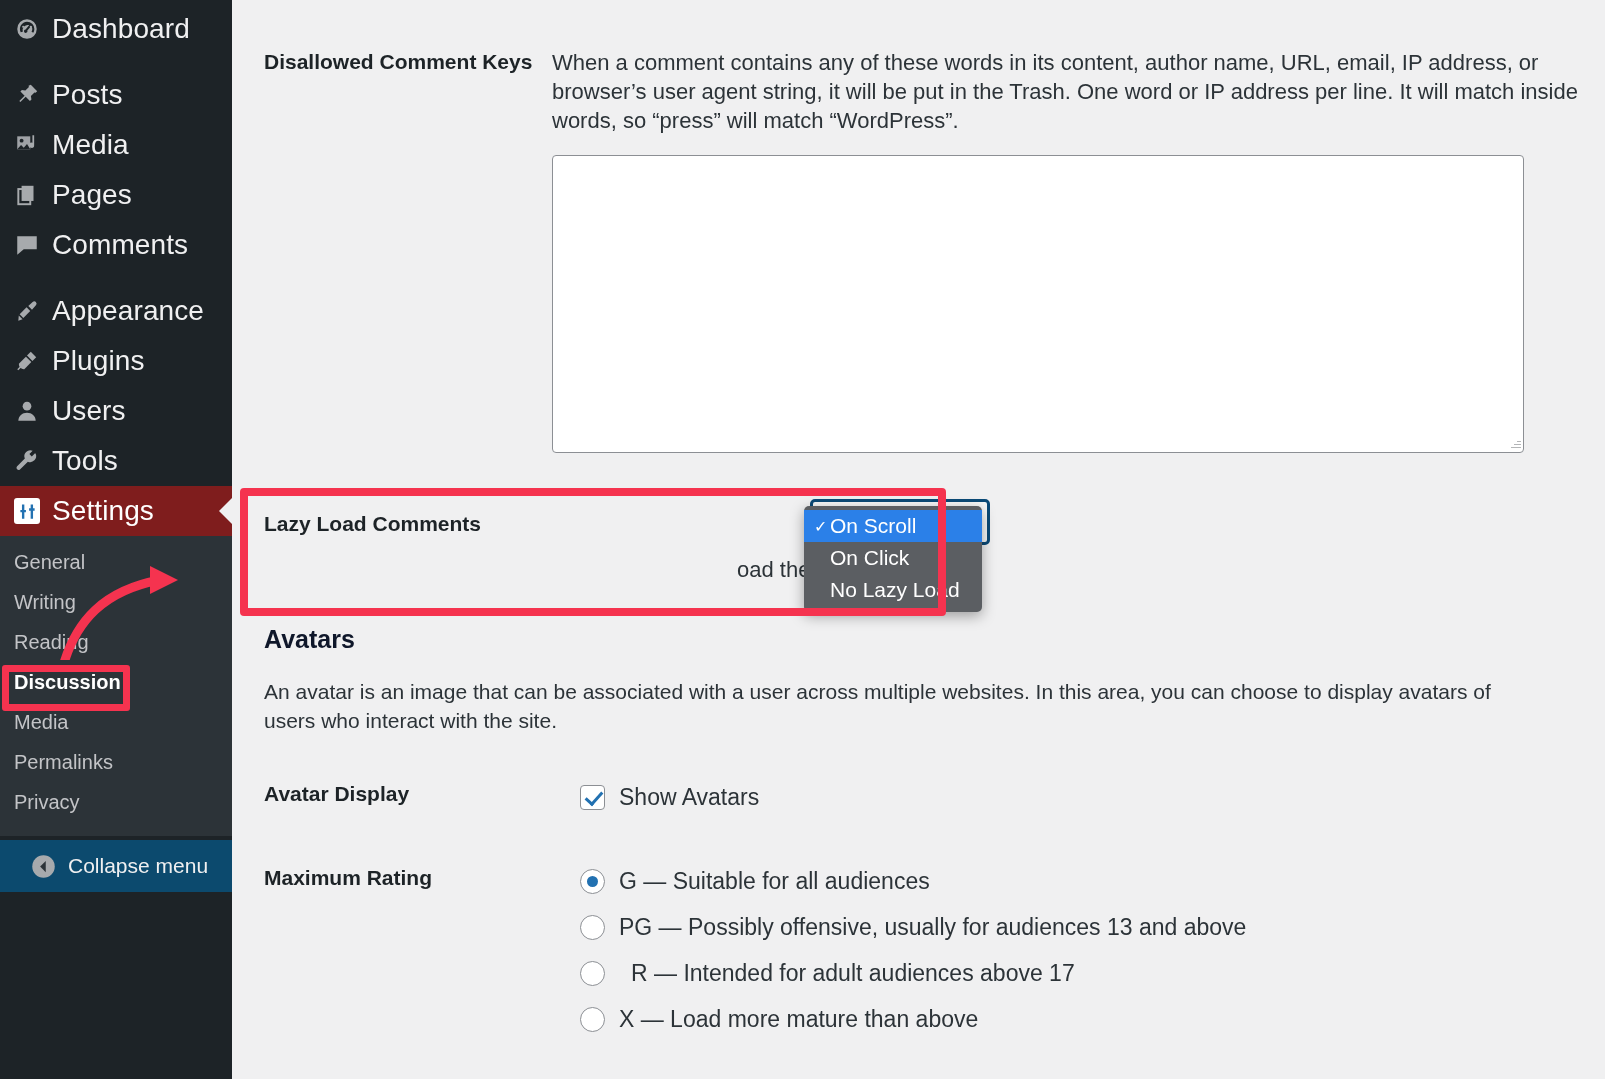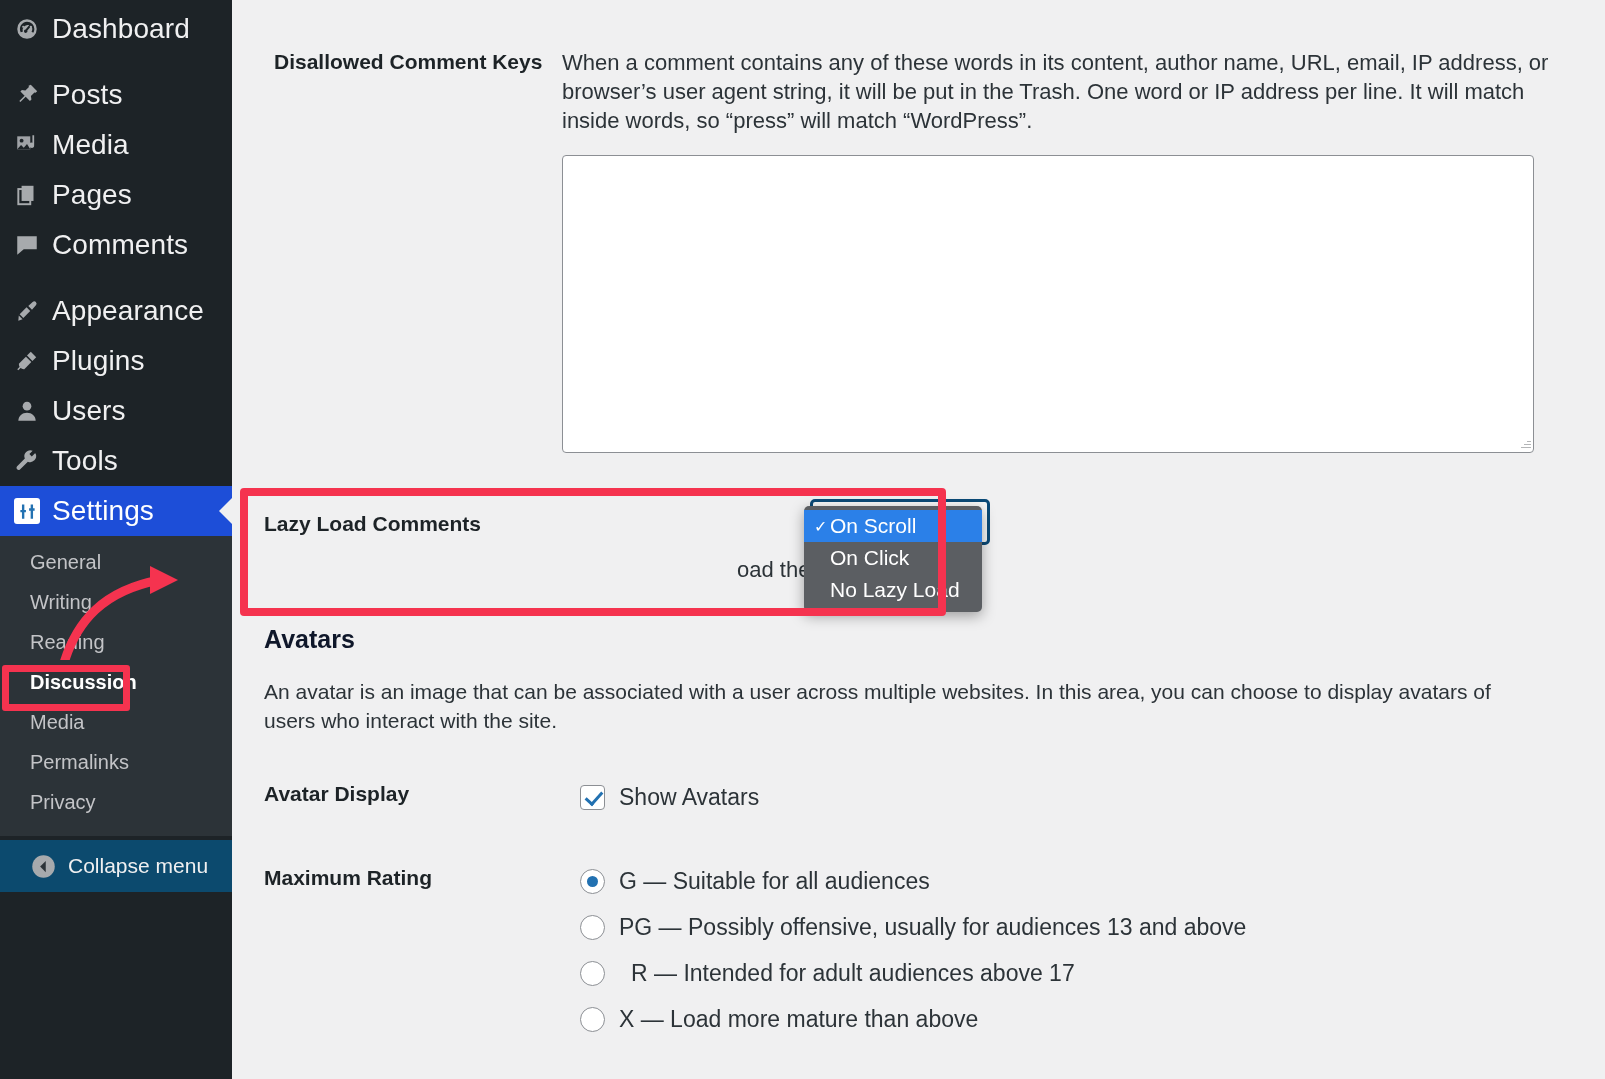--- a/index.html
+++ b/index.html
@@ -47,21 +47,21 @@
     align-items: center;
     justify-content: flex-start;
     color: #a7aaad;
   }
   .menu-item .mi-icon svg { display: block; }
   .menu-item .mi-label { color: #f0f0f1; font-size: 28px; letter-spacing: .1px; }
 
   .menu-sep { height: 16px; }
 
   .menu-item.current {
-    background: #1d4ed8;
+    background: #7f1d1d;
   }
   .menu-item.current .mi-label { color: #fff; }
   .menu-item.current .mi-icon { color: #fff; }
   .menu-item.current::after {
     content: "";
     position: absolute;
     right: -1px; top: 50%;
     margin-top: -14px;
     border-style: solid;
     border-width: 14px 14px 14px 0;
@@ -69,21 +69,21 @@
   }
   .menu-item.current .mi-icon .sq {
     width: 26px; height: 26px;
     background: #fff;
     border-radius: 3px;
     display: flex; align-items: center; justify-content: center;
   }
 
   .submenu {
     background: #2c3338;
-    padding: 6px 0 14px 16px;
+    padding: 6px 0 14px 0;
   }
   .submenu-item {
     display: block;
     padding: 7px 0 7px 14px;
     color: #c3c4c7;
     font-size: 20px;
     line-height: 26px;
     cursor: pointer;
   }
   .submenu-item.current {
@@ -439,21 +439,21 @@
           <circle cx="12" cy="12" r="10" fill="#a7aaad"></circle>
           <path d="M14 7 9 12l5 5z" fill="#2c3338"></path>
         </svg>
       </span>
       <span class="cl">Collapse menu</span>
     </div>
   </nav>
 
   <main class="content">
 
-    <div class="form-row" style="left:0; top:48px; width:1373px;padding-left:10px;">
+    <div class="form-row" style="left:0; top:48px; width:1373px;">
       <div class="th-label">Disallowed Comment Keys</div>
       <div class="td-body">
         <p class="desc">When a comment contains any of these words in its content, author name, URL, email, IP address, or browser’s user agent string, it will be put in the Trash. One word or IP address per line. It will match inside words, so “press” will match “WordPress”.</p>
         <div class="big-textarea">
           <div class="resize-grip">
               <i></i>
               <i></i>
               <i></i>
             </div>
         </div>

